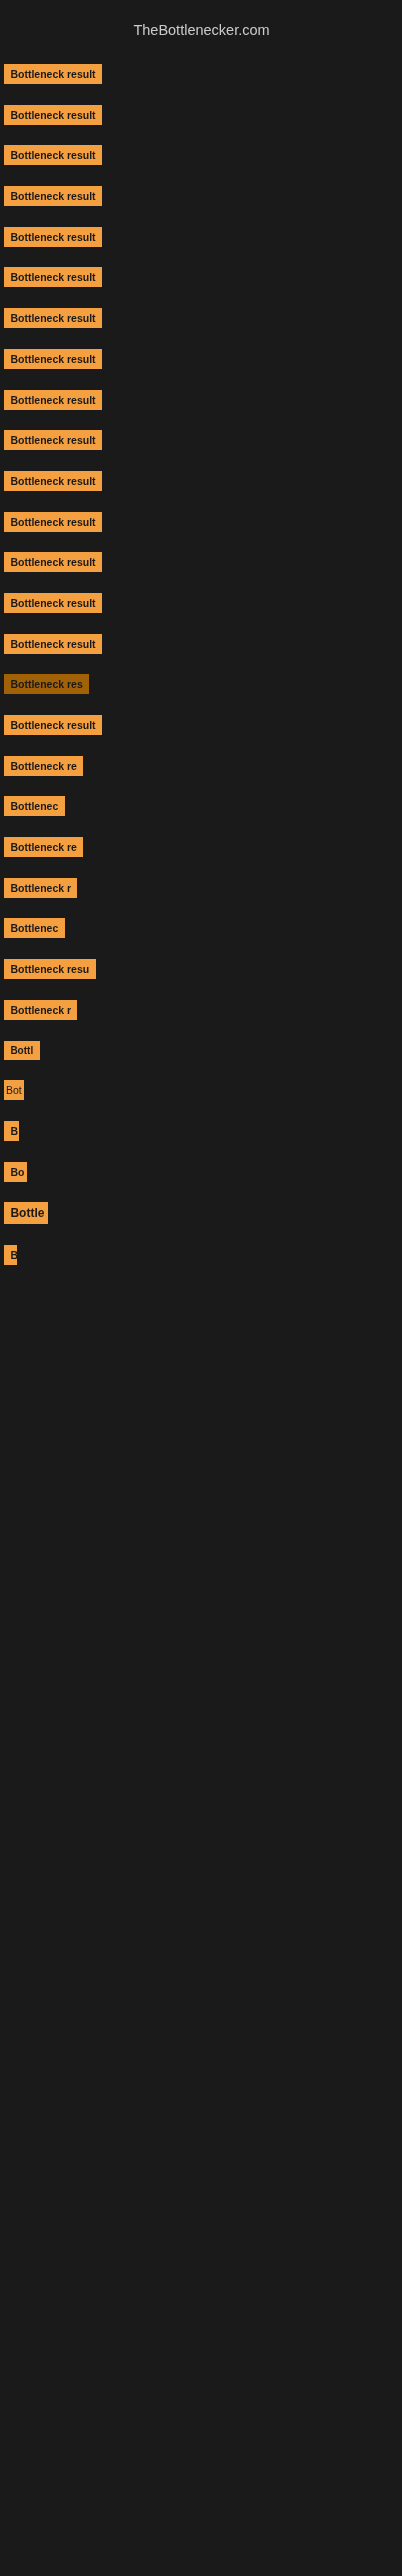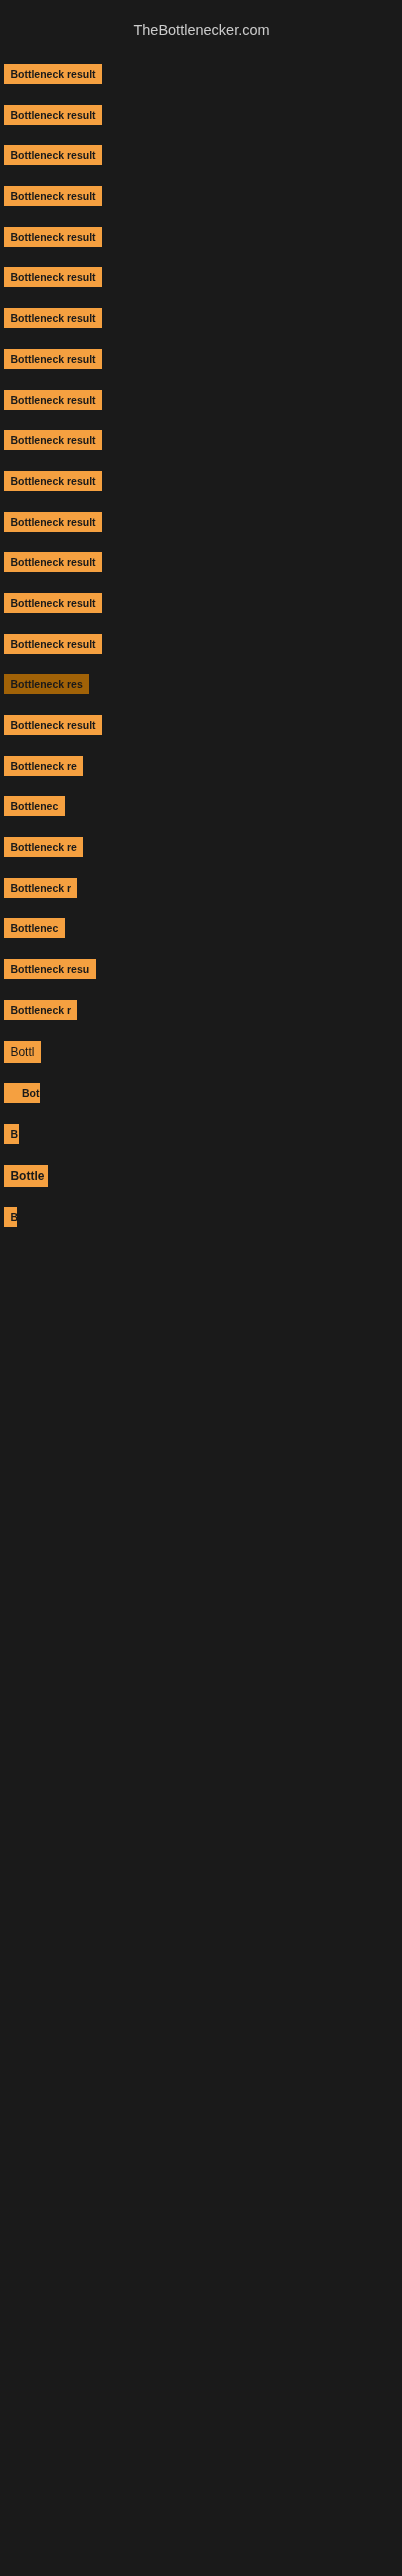--- a/index.html
+++ b/index.html
@@ -55,19 +55,20 @@
     <div style="margin-bottom: 17.7px;"><div style="background-color: rgb(245, 160, 64); color: rgb(26, 26, 26); font-size: 10.5px; font-weight: bold; padding: 4px 6.4px; display: inline-block; max-width: 117px; overflow: hidden; white-space: nowrap;">Bottleneck result</div></div>
     <div style="margin-bottom: 17.7px;"><div style="background-color: #a16207; color: rgb(26, 26, 26); font-size: 10.5px; font-weight: bold; padding: 4px 6.4px; display: inline-block; max-width: 93px; overflow: hidden; white-space: nowrap;">Bottleneck res</div></div>
     <div style="margin-bottom: 17.7px;"><div style="background-color: rgb(245, 160, 64); color: rgb(26, 26, 26); font-size: 10.5px; font-weight: bold; padding: 4px 6.4px; display: inline-block; max-width: 113px; overflow: hidden; white-space: nowrap;">Bottleneck result</div></div>
     <div style="margin-bottom: 17.7px;"><div style="background-color: rgb(245, 160, 64); color: rgb(26, 26, 26); font-size: 10.5px; font-weight: bold; padding: 4px 6.4px; display: inline-block; max-width: 87px; overflow: hidden; white-space: nowrap;">Bottleneck re</div></div>
     <div style="margin-bottom: 17.7px;"><div style="background-color: rgb(245, 160, 64); color: rgb(26, 26, 26); font-size: 10.5px; font-weight: bold; padding: 4px 6.4px; display: inline-block; max-width: 71px; overflow: hidden; white-space: nowrap;">Bottlenec</div></div>
     <div style="margin-bottom: 17.7px;"><div style="background-color: rgb(245, 160, 64); color: rgb(26, 26, 26); font-size: 10.5px; font-weight: bold; padding: 4px 6.4px; display: inline-block; max-width: 87px; overflow: hidden; white-space: nowrap;">Bottleneck re</div></div>
     <div style="margin-bottom: 17.7px;"><div style="background-color: rgb(245, 160, 64); color: rgb(26, 26, 26); font-size: 10.5px; font-weight: bold; padding: 4px 6.4px; display: inline-block; max-width: 81px; overflow: hidden; white-space: nowrap;">Bottleneck r</div></div>
     <div style="margin-bottom: 17.7px;"><div style="background-color: rgb(245, 160, 64); color: rgb(26, 26, 26); font-size: 10.5px; font-weight: bold; padding: 4px 6.4px; display: inline-block; max-width: 66px; overflow: hidden; white-space: nowrap;">Bottlenec</div></div>
     <div style="margin-bottom: 17.7px;"><div style="background-color: rgb(245, 160, 64); color: rgb(26, 26, 26); font-size: 10.5px; font-weight: bold; padding: 4px 6.4px; display: inline-block; max-width: 95px; overflow: hidden; white-space: nowrap;">Bottleneck resu</div></div>
     <div style="margin-bottom: 17.7px;"><div style="background-color: rgb(245, 160, 64); color: rgb(26, 26, 26); font-size: 10.5px; font-weight: bold; padding: 4px 6.4px; display: inline-block; max-width: 79px; overflow: hidden; white-space: nowrap;">Bottleneck r</div></div>
-    <div style="margin-bottom: 17.7px;"><div style="background-color: rgb(245, 160, 64); color: rgb(26, 26, 26); font-size: 12px; font-weight: normal; padding: 4px 6.4px; display: inline-block; max-width: 42px; overflow: hidden; white-space: nowrap;">Bottl</div></div>
-    <div style="margin-bottom: 17.7px;"><div style="background-color: rgb(245, 160, 64); color: rgb(26, 26, 26); font-size: 10.5px; font-weight: bold; padding: 4px 18px; display: inline-block; max-width: 32px; overflow: hidden; white-space: nowrap;">Bot</div></div>
+    <div style="margin-bottom: 17.7px;"><div style="background-color: rgb(245, 160, 64); color: rgb(26, 26, 26); font-size: 10px; font-weight: bold; padding: 4px 6.4px; display: inline-block; max-width: 42px; overflow: hidden; white-space: nowrap;">Bottl</div></div>
+    <div style="margin-bottom: 17.7px;"><div style="background-color: rgb(245, 160, 64); color: rgb(26, 26, 26); font-size: 10.5px; font-weight: normal; padding: 4px 2px; display: inline-block; max-width: 32px; overflow: hidden; white-space: nowrap;">Bot</div></div>
     <div style="margin-bottom: 17.7px;"><div style="background-color: rgb(245, 160, 64); color: rgb(26, 26, 26); font-size: 10.5px; font-weight: bold; padding: 4px 6.4px; display: inline-block; max-width: 14.5px; overflow: hidden; white-space: nowrap;">B</div></div>
+    <div style="margin-bottom: 17.7px;"><div style="background-color: rgb(245, 160, 64); color: rgb(26, 26, 26); font-size: 10.5px; font-weight: bold; padding: 4px 6.4px; display: inline-block; max-width: 22.5px; overflow: hidden; white-space: nowrap;">Bo</div></div>
     <div style="margin-bottom: 17.7px;"><div style="background-color: rgb(245, 160, 64); color: rgb(26, 26, 26); font-size: 12px; font-weight: bold; padding: 4px 6.4px; display: inline-block; max-width: 44px; overflow: hidden; white-space: nowrap;">Bottle</div></div>
     <div style="margin-bottom: 17.7px;"><div style="background-color: rgb(245, 160, 64); color: rgb(26, 26, 26); font-size: 10.5px; font-weight: bold; padding: 4px 6.4px; display: inline-block; max-width: 11.3px; overflow: hidden; white-space: nowrap;">B</div></div>
   </div>
 
 
 </body></html>

